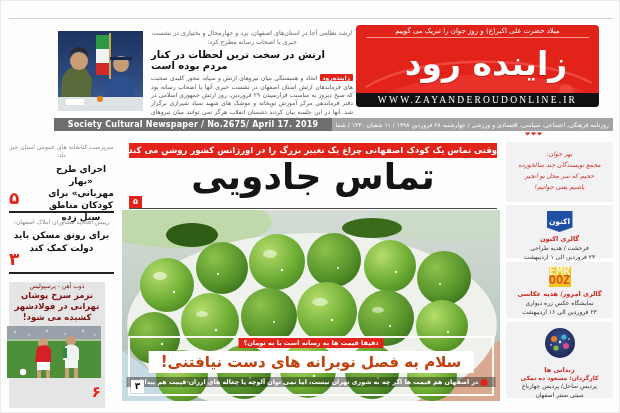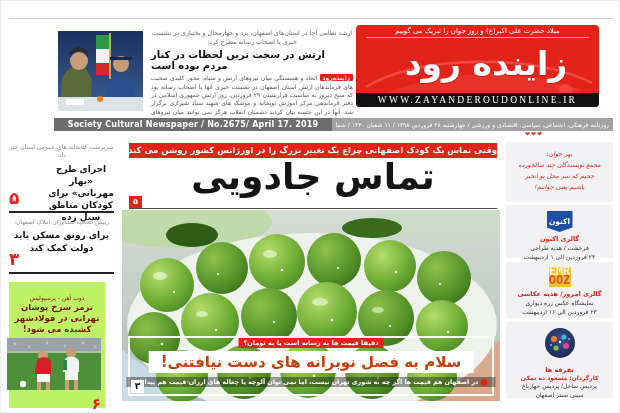--- a/index.html
+++ b/index.html
@@ -29,21 +29,21 @@
   .topstory .kicker{font-size:6.3px;color:#666;text-align:center;line-height:1.45;}
   .topstory .hl{font-size:10px;font-weight:bold;color:#0e0e0e;text-align:left;margin-top:3px;}
   .topstory .body{font-size:6px;color:#555;text-align:justify;line-height:1.4;margin-top:3px;}
   .badge{background:#e2231a;color:#fff;font-weight:bold;padding:0 3px;border-radius:1px;font-size:6px;}
   .pageref{color:#e2231a;font-weight:bold;font-size:6.5px;}
   
   .lsb-kicker{font-size:6px;color:#8a8a8a;text-align:center;line-height:1.4;}
   .lsb-title{font-size:9px;font-weight:bold;color:#141414;text-align:center;line-height:1.35;}
   .numrow{border-bottom:2px solid #222;}
   .num{color:#e2231a;font-weight:bold;font-size:17px;line-height:18px;display:inline-block;}
-  .sportbox{left:8px;top:281px;width:96px;height:126px;background:#bef264;box-sizing:border-box;padding:12px 4px 2px;}
+  .sportbox{left:8px;top:281px;width:96px;height:126px;background:#e5e5e5;box-sizing:border-box;padding:0 4px 2px;}
   .sportbox .k{font-size:6px;color:#7a1212;text-align:center;}
   .sportbox .t{font-size:8.5px;font-weight:bold;color:#7a1212;text-align:center;line-height:1.3;margin-top:1px;}
   .sportbox .n{color:#e2231a;font-weight:bold;font-size:15px;margin:1px 0 0 18px;}
   
   .leadbanner{left:128px;top:142px;width:368px;height:15px;background:#e2231a;color:#fff;font-weight:bold;
         font-size:8.5px;text-align:center;line-height:15px;white-space:nowrap;overflow:hidden;}
   .leadhl{left:128px;top:155px;width:368px;text-align:center;font-size:36px;font-weight:bold;color:#141414;}
   .leadsq{left:128px;top:195px;width:13px;height:12px;background:#e2231a;color:#fff;font-size:8px;font-weight:bold;
         text-align:center;line-height:12px;}
   .leadrule{left:128px;top:207px;width:368px;height:1px;background:#4a4a4a;}
@@ -306,19 +306,19 @@
       </defs>
       <circle cx="16" cy="16" r="15" fill="url(#poster)"></circle>
       <circle cx="10" cy="12" r="3" fill="#e8821e"></circle>
       <circle cx="20" cy="10" r="2.6" fill="#3fb6d8"></circle>
       <circle cx="22" cy="19" r="3" fill="#d84a8c"></circle>
       <circle cx="12" cy="21" r="2.6" fill="#7bc043"></circle>
       <circle cx="16" cy="15" r="1.2" fill="#ffffff"></circle>
       <circle cx="25" cy="12" r="0.8" fill="#ffffff"></circle>
       <circle cx="7" cy="18" r="0.8" fill="#ffffff"></circle>
     </svg>
-    <div class="ev-title">تفرقه ها</div>
+    <div class="ev-title">زندانی ها</div>
     <div class="ev-sub">کارگردان: مسعود ده نمکی</div>
     <div class="ev-line">پردیس ساحل/ پردیس چهارباغ</div>
     <div class="ev-line">سیتی سنتر اصفهان</div>
   </div>
 
 </div>
 
 </body></html>

